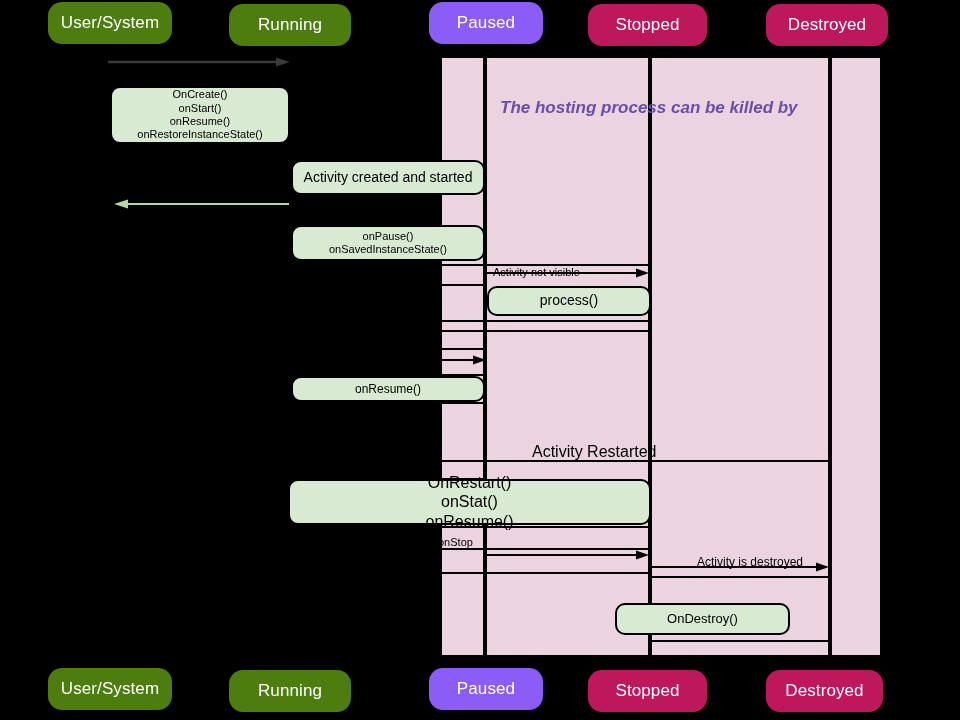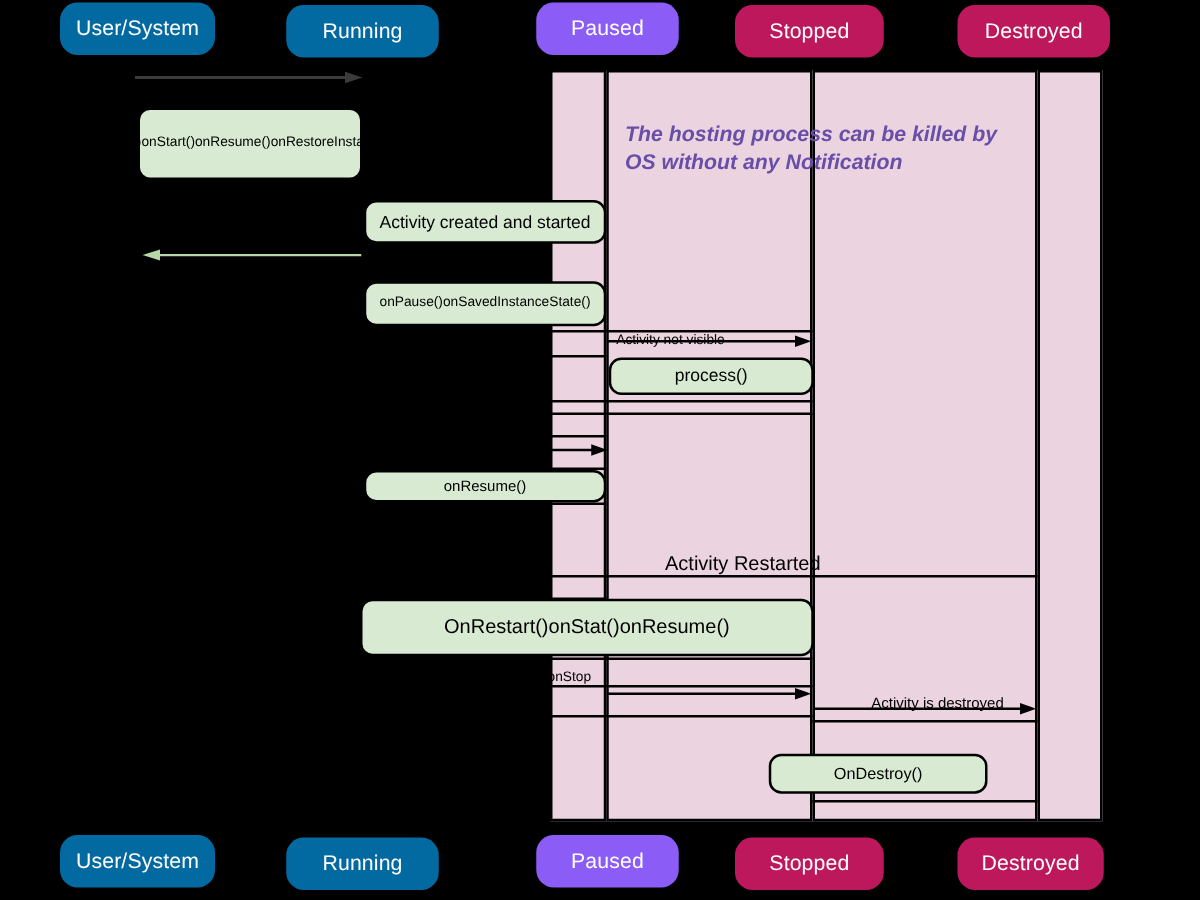--- a/index.html
+++ b/index.html
@@ -15,21 +15,21 @@
   .pill{
     position:absolute;
     display:flex;align-items:center;justify-content:center;
     color:#ffffff;
     font-size:17px;
     border-radius:14px;
     box-sizing:border-box;
     white-space:nowrap;
     letter-spacing:0.1px;
   }
-  .pill.green{background:#0369a1;}
+  .pill.green{background:#4d7c0f;}
   .pill.blue{background:#8b5cf6;}
   .pill.red{background:#be185d;}
 
   
   .band{
     position:absolute;
     background:#ecd3e0;
     border:2px solid #000000;
     box-sizing:border-box;
   }
@@ -38,21 +38,21 @@
     position:absolute;
     height:2px;background:#000000;
   }
   
   .gbox{
     position:absolute;
     background:#d9ead3;
     border:2px solid #000000;
     border-radius:10px;
     box-sizing:border-box;
-    display:flex;flex-direction:row;
+    display:flex;flex-direction:column;
     align-items:center;justify-content:center;
     color:#000000;
     text-align:center;
     line-height:1.22;
   }
   .gbox .ln{display:block;}
 
   
   .arrow{position:absolute;}
   .arrow svg{display:block;}
@@ -113,21 +113,20 @@
   <div class="hline" style="left:440px;top:460px;width:390px;"></div>
   <div class="hline" style="left:440px;top:478px;width:45px;"></div>
   <div class="hline" style="left:440px;top:526px;width:210px;"></div>
   <div class="hline" style="left:440px;top:548px;width:210px;"></div>
   <div class="hline" style="left:440px;top:572px;width:210px;"></div>
   <div class="hline" style="left:650px;top:576px;width:180px;"></div>
   <div class="hline" style="left:650px;top:640px;width:180px;"></div>
 
   <div class="note" style="left:500px;top:97px;">
     <div>The hosting process can be killed by</div>
-    <div>OS without any Notification</div>
   </div>
 
   <div class="arrow" style="left:106px;top:56px;">
     <svg width="186" height="12" viewBox="0 0 186 12">
       <line x1="2" y1="6" x2="172" y2="6" stroke="#3b3b3b" stroke-width="2.4"></line>
       <polygon points="170,1.4 184,6 170,10.6" fill="#3b3b3b"></polygon>
     </svg>
   </div>
 
   <div class="gbox" style="left:110px;top:86px;width:180px;height:58px;font-size:11px;">

